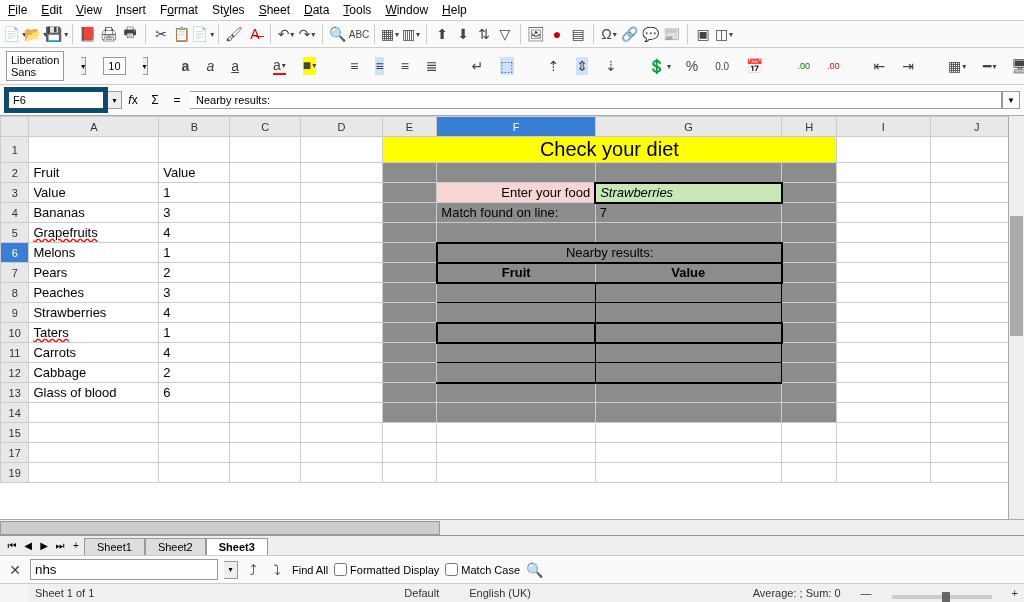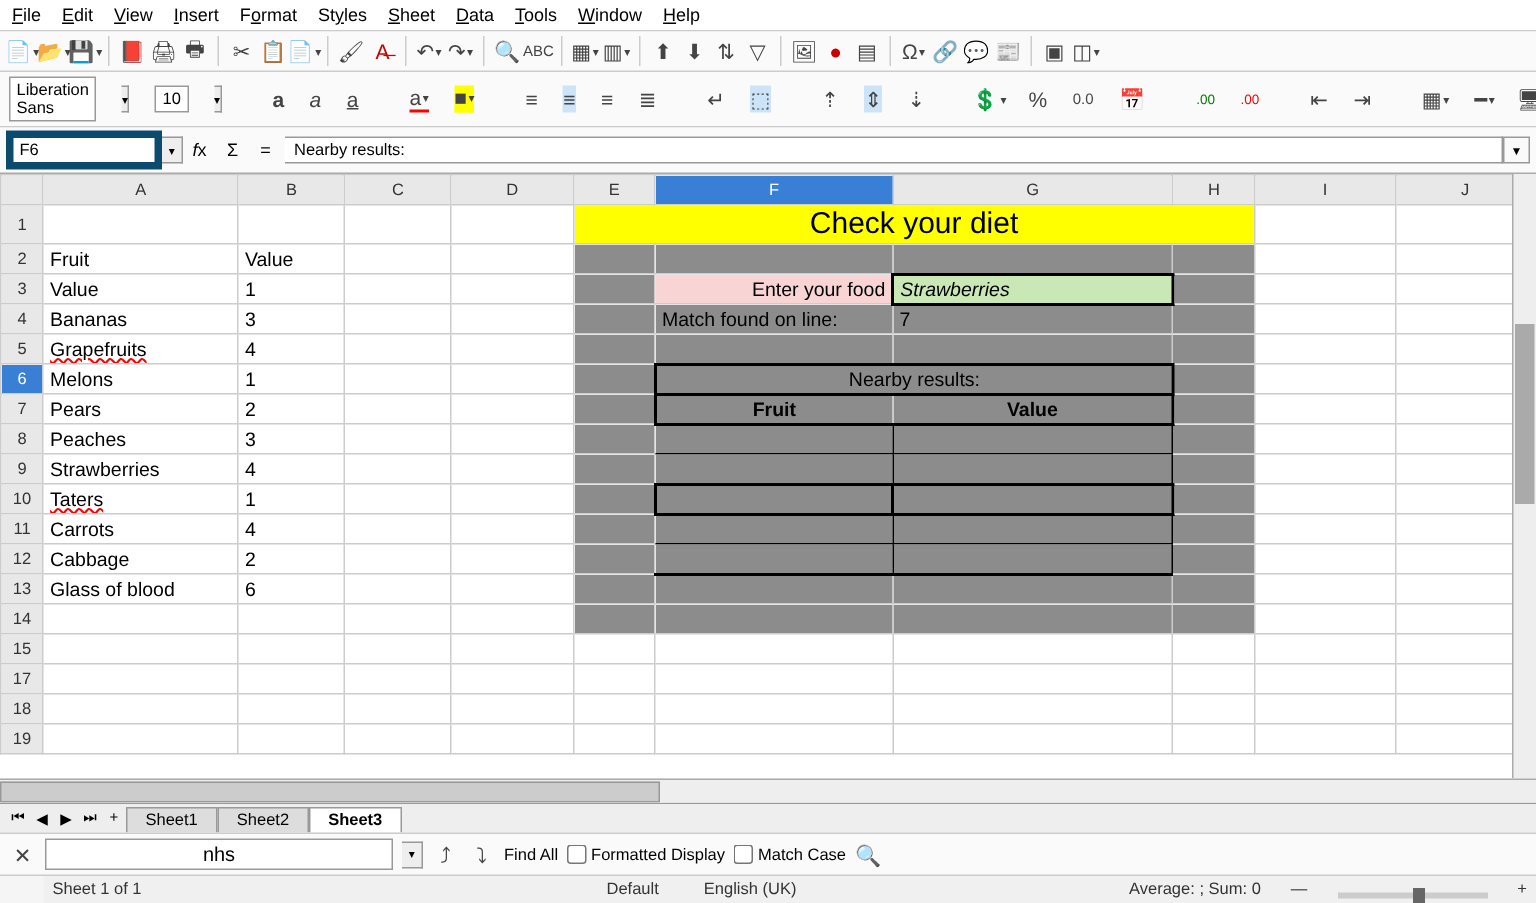--- a/index.html
+++ b/index.html
@@ -46,21 +46,21 @@
 .spellerr { text-decoration: underline wavy red; }
 .hscroll { height: 16px; background: #eee; border-top: 1px solid #aaa; position: relative; }
 .hscroll-thumb { position: absolute; left: 0; top: 1px; width: 440px; height: 14px; background: #ccc; border: 1px solid #999; }
 .vscroll { position: absolute; right: 0; top: 0; bottom: 0; width: 16px; background: #eee; border-left: 1px solid #aaa; }
 .vscroll-thumb { position: absolute; top: 100px; left: 1px; right: 1px; height: 120px; background: #aaa; }
 .sheet-tabs { display: flex; align-items: center; background: #eee; border-top: 1px solid #999; height: 20px; padding-left: 4px; font-size: 11px; }
 .navbtn { width: 16px; height: 16px; display: flex; align-items: center; justify-content: center; cursor: pointer; font-size: 10px; }
 .tabbtn { padding: 2px 12px; border: 1px solid #999; border-bottom: none; background: #ddd; cursor: pointer; margin-top: 1px; }
 .tabbtn.active { background: #fff; font-weight: bold; }
 .findbar { display: flex; align-items: center; gap: 6px; padding: 3px 6px; background: #fafafa; border-top: 1px solid #ccc; border-bottom: 1px solid #ccc; font-size: 11px; }
-.findbar input.findbox { border: 1px solid #999; padding: 2px 4px; width: 232px; text-align: center; }
+.findbar input.findbox { border: 1px solid #999; padding: 2px 4px; width: 188px; }
 .findbar label { display: flex; align-items: center; gap: 3px; }
 .statusbar { display: flex; align-items: center; padding: 2px 6px; background: #f0f0f0; font-size: 11px; color: #333; height: 18px; margin-left: 29px; }
 .statusbar .sseg { margin-right: 30px; }
 .statusbar .right { margin-left: auto; display: flex; gap: 20px; align-items: flex-end; }
 .zoom-slider { width: 100px; height: 4px; background: #ccc; position: relative; }
 .zoom-thumb { position: absolute; left: 50%; top: -3px; width: 8px; height: 10px; background: #666; }
 .fbend { width: 18px; height: 18px; border: 1px solid #999; display:flex; align-items:center; justify-content:center; font-size:8px; }
 </style>
 </head>
 <body>
@@ -409,33 +409,20 @@
             <td></td>
             <td></td>
             <td></td>
             <td></td>
             <td></td>
             <td></td>
             <td></td>
             <td></td>
           </tr>
 <tr>
-            <th class="rowh">18</th>
-            <td></td>
-            <td></td>
-            <td></td>
-            <td></td>
-            <td></td>
-            <td></td>
-            <td></td>
-            <td></td>
-            <td></td>
-            <td></td>
-          </tr>
-<tr>
             <th class="rowh">19</th>
             <td></td>
             <td></td>
             <td></td>
             <td></td>
             <td></td>
             <td></td>
             <td></td>
             <td></td>
             <td></td>

